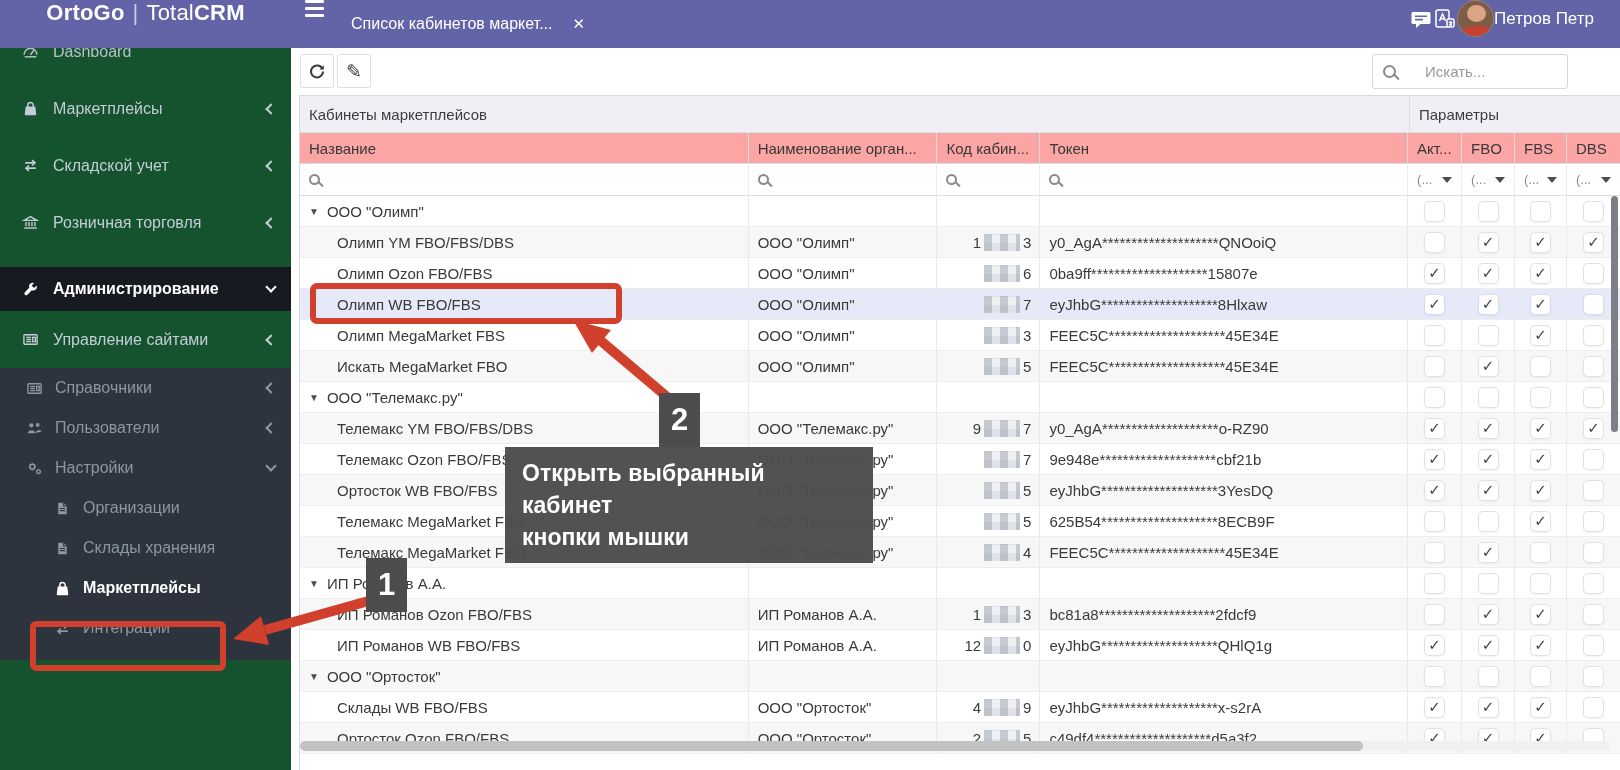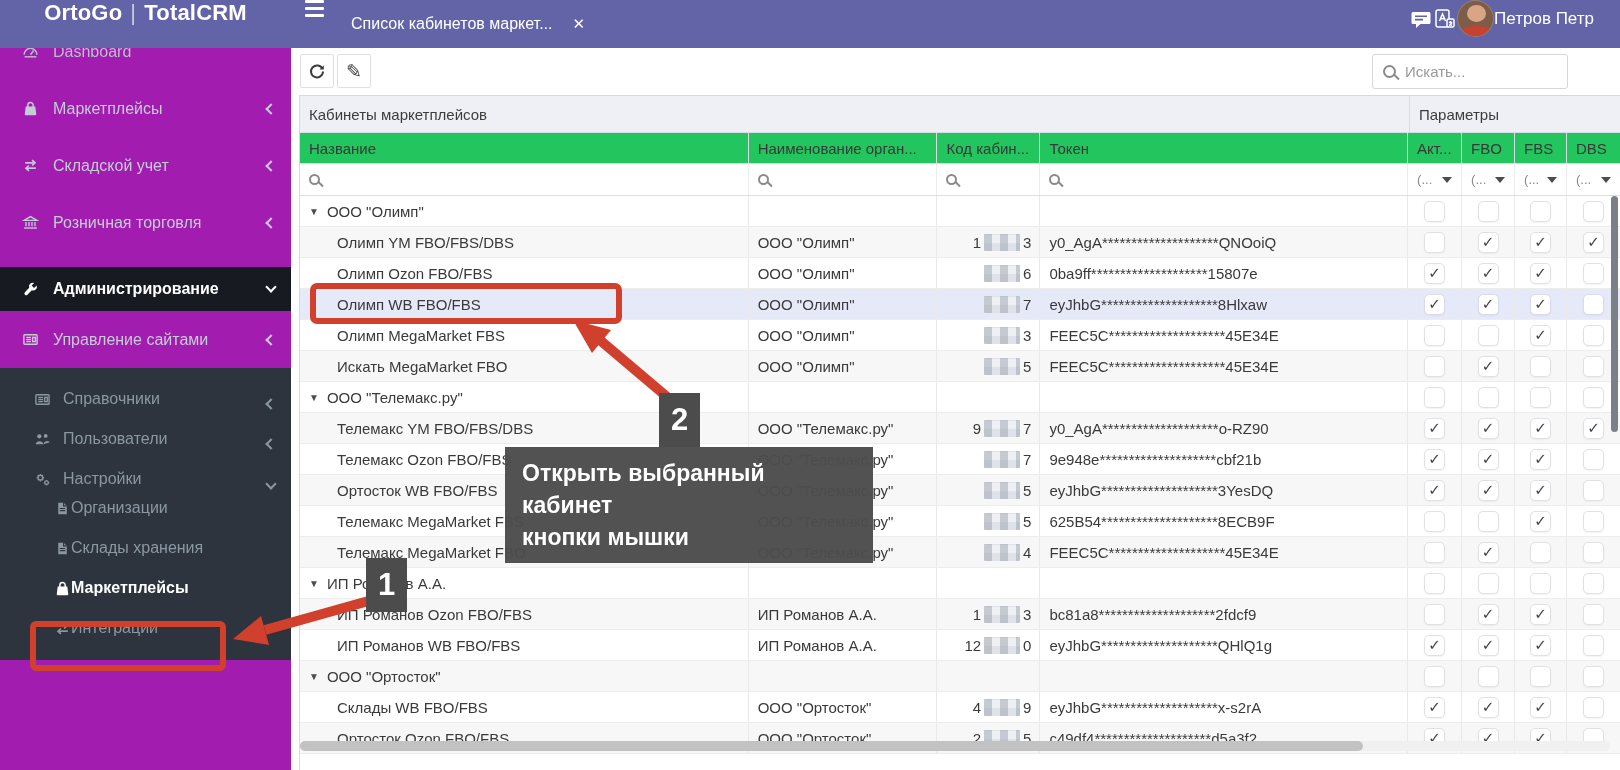--- a/index.html
+++ b/index.html
@@ -5,70 +5,70 @@
   html,body{margin:0;padding:0;width:1620px;height:770px;overflow:hidden;
     font-family:"Liberation Sans","DejaVu Sans",sans-serif;background:#fff;position:relative}
   *{box-sizing:border-box}
 
   
   .topbar{position:absolute;left:0;top:0;width:1620px;height:48px;background:#6264a7;
     display:flex;align-items:flex-start;z-index:5;color:#fff}
   .brand{width:291px;display:flex;justify-content:center;align-items:center;font-size:22px;letter-spacing:.2px}
   .brand .bold{font-weight:700}
   .brand .sep{font-weight:300;opacity:.65;margin:0 8px}
-  .brand .light{font-weight:700}
+  .brand .light{font-weight:400}
   .burger{width:46px;display:flex;flex-direction:column;gap:4px;align-items:center;cursor:pointer}
   .burger i{display:block;width:19px;height:3px;background:#fff;border-radius:1px}
   .tab{display:flex;align-items:center;gap:14px;padding:0 14px;height:48px;font-size:16px}
   .tab-close{font-size:15px;cursor:pointer;margin-left:6px}
   .top-right{margin-left:auto;display:flex;align-items:center;padding-right:26px}
   .tb-ic{width:24px;height:24px;display:flex;align-items:center;justify-content:center}
   .avatar{width:37px;height:37px;border-radius:50%;background:#7d5d48;position:relative;overflow:hidden;border:1px solid #fff3}
   .avatar::before{content:"";position:absolute;left:9px;top:4px;width:19px;height:17px;border-radius:50%;background:#d9a584}
   .avatar::after{content:"";position:absolute;left:1px;bottom:-6px;width:35px;height:16px;border-radius:50%;background:#c8402f}
   .uname{font-size:17px}
 
   
-  .sidebar{position:absolute;left:0;top:48px;width:291px;height:722px;background:#a21caf;overflow:hidden}
+  .sidebar{position:absolute;left:0;top:48px;width:291px;height:722px;background:#14532d;overflow:hidden}
   .nav-item{height:57px;display:flex;align-items:center;padding:0 16px 0 22px;color:#c3cdd7;font-size:16px;cursor:pointer}
   .nav-item .lbl{margin-left:14px}
   .nav-item.dash{margin-top:-25px;color:#b6c0ca}
   .nav-item.active-head{height:44px;margin-top:16px;background:#171b21;color:#fff;font-weight:600}
   .submenu{background:#2d343d;padding-bottom:12px}
-  .sub-item{height:40px;display:flex;align-items:flex-end;padding:0 16px 0 34px;color:#8b97a3;font-size:16px;cursor:pointer}
+  .sub-item{height:40px;display:flex;align-items:center;padding:0 16px 0 26px;color:#8b97a3;font-size:16px;cursor:pointer}
   .sub-item .lbl{margin-left:12px}
   .sub2-item{height:40px;display:flex;align-items:center;padding:0 16px 0 54px;color:#8b97a3;font-size:16px;cursor:pointer}
-  .sub2-item .lbl{}
+  .sub2-item .lbl{margin-left:12px}
   .sub2-item.active{color:#fff;font-weight:700}
   .chev{margin-left:auto;width:8px;height:8px;border-left:2px solid currentColor;border-bottom:2px solid currentColor;flex:0 0 auto}
   .chev.left{transform:rotate(45deg)}
   .chev.down{transform:rotate(-45deg);margin-top:-4px}
   .ic{width:17px;height:17px;flex:0 0 auto}
 
   
   .main{position:absolute;left:291px;top:48px;right:0;bottom:0;background:#fff}
   .toolbar{position:relative;height:47px}
   .tool-btn{position:absolute;top:6px;width:34px;height:34px;border:1px solid #e0e0e0;border-radius:2px;
     background:#fff;display:flex;align-items:center;justify-content:center;cursor:pointer;color:#3c3c3c}
   .tool-btn.refresh{left:9px}
   .tool-btn.edit{left:46px;font-size:19px}
   .search-box{position:absolute;top:6px;right:52px;width:196px;height:35px;border:1px solid #d7d7d7;border-radius:3px;
-    display:flex;align-items:center;padding:4px 10px;gap:7px;background:#fff}
+    display:flex;align-items:center;padding:4px 10px;gap:27px;background:#fff}
   .search-box input{border:none;outline:none;font-size:15px;width:130px;color:#444;font-family:inherit;background:transparent}
   .search-box input::placeholder{color:#9a9a9a}
   .mag{width:11px;height:11px;border:2px solid #8a8a8a;border-radius:50%;position:relative;flex:0 0 auto}
   .mag::after{content:"";position:absolute;width:7px;height:2px;background:#8a8a8a;transform:rotate(45deg);right:-6px;bottom:-2px}
 
   
   .grid{position:absolute;left:8px;right:0;top:47px;bottom:0;border-left:1px solid #d6d9dd;border-top:1px solid #d6d9dd;overflow:hidden}
   .band{display:flex;height:37px;background:#eef0f5;border-bottom:1px solid #d9dce0}
   .band .bcell{display:flex;align-items:center;padding:0 9px;font-size:15px;color:#3d3d3d}
   .band .b1{width:1109px}
   .band .b2{flex:1;border-left:1px solid #d9dce0}
-  .hrow{display:flex;height:31px;background:#22c55e;border-bottom:1px solid #d9dce0}
+  .hrow{display:flex;height:31px;background:#fca5a5;border-bottom:1px solid #d9dce0}
   .hcell{display:flex;align-items:center;padding:0 9px;font-size:15px;color:#383838;border-right:1px solid #d9dce0;
     overflow:hidden;white-space:nowrap;cursor:pointer}
   .frow{display:flex;height:32px;background:#fff;border-bottom:1px solid #dfdfdf}
   .fcell{display:flex;align-items:center;padding:0 9px;border-right:1px solid #ececec;cursor:text}
   .fcell.dd{font-size:13px;color:#8a8a8a;justify-content:space-between;cursor:pointer}
   .caret{width:0;height:0;border-left:5px solid transparent;border-right:5px solid transparent;border-top:6px solid #4d4d4d}
   .w0{width:449px}.w1{width:189px}.w2{width:103px}.w3{width:368px}.w4{width:54px}.w5{width:53px}.w6{width:52px}.w7{width:53px;border-right:none!important}
 
   .row{display:flex;height:31px;background:#fff}
   .row.alt{background:#f7f7f8}

